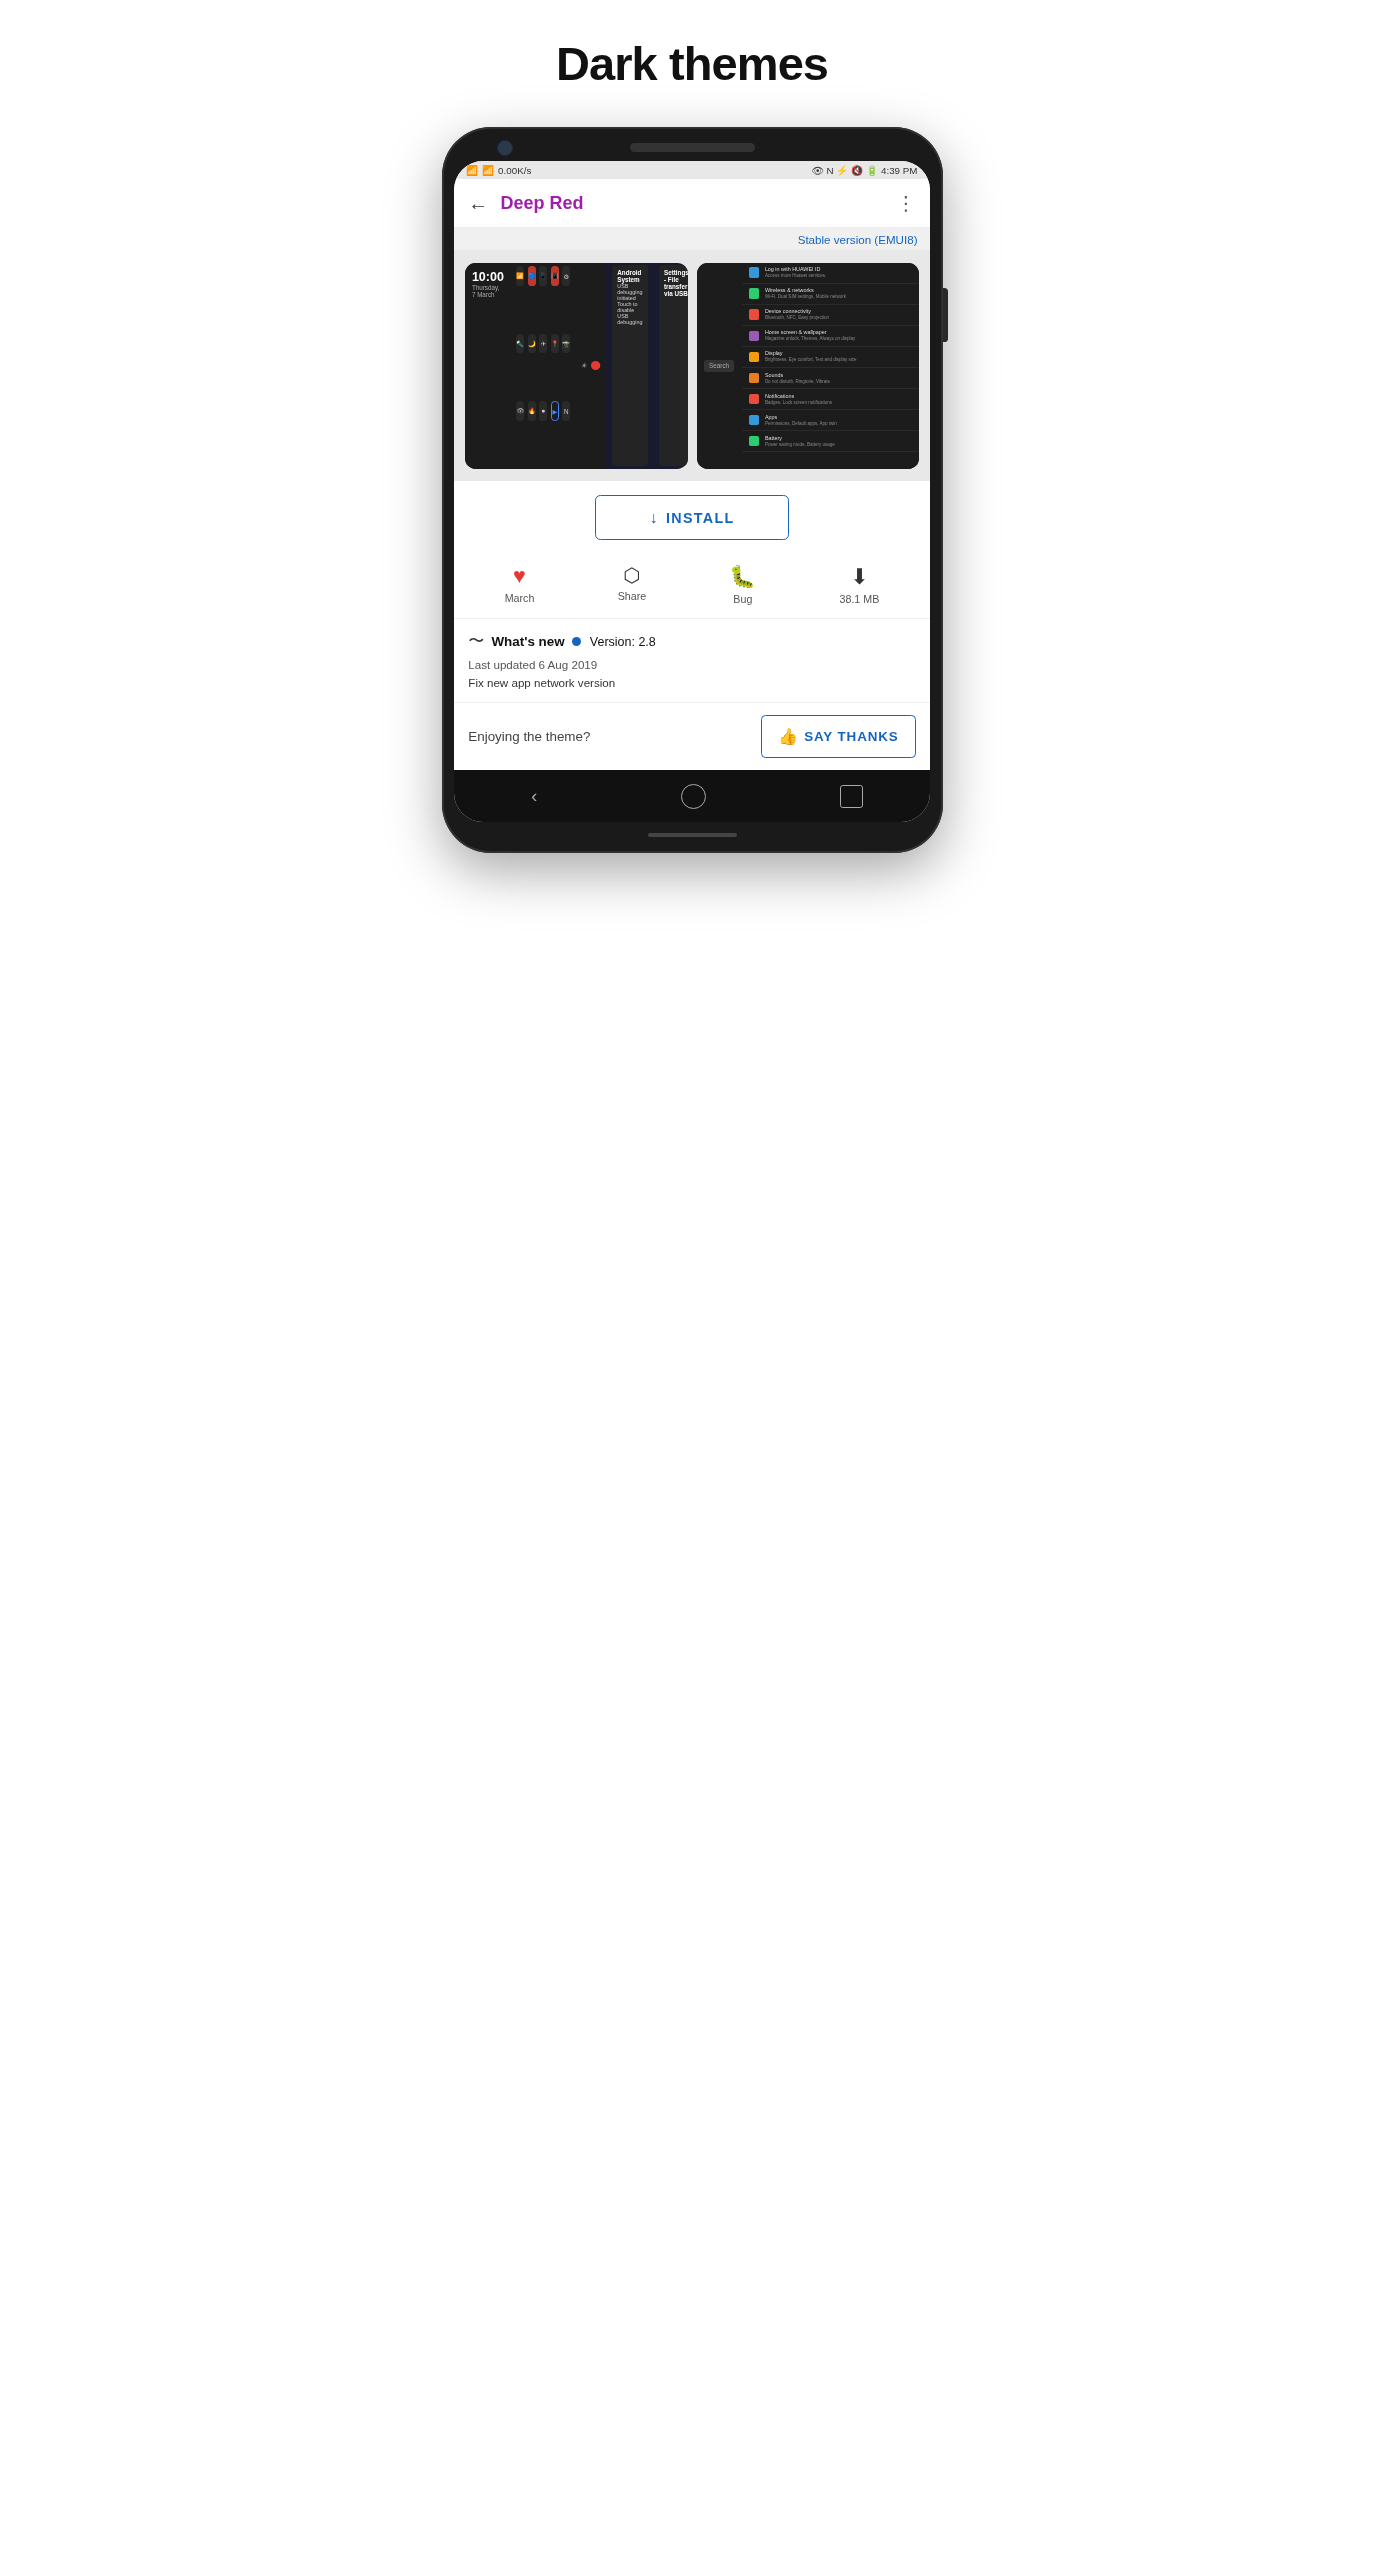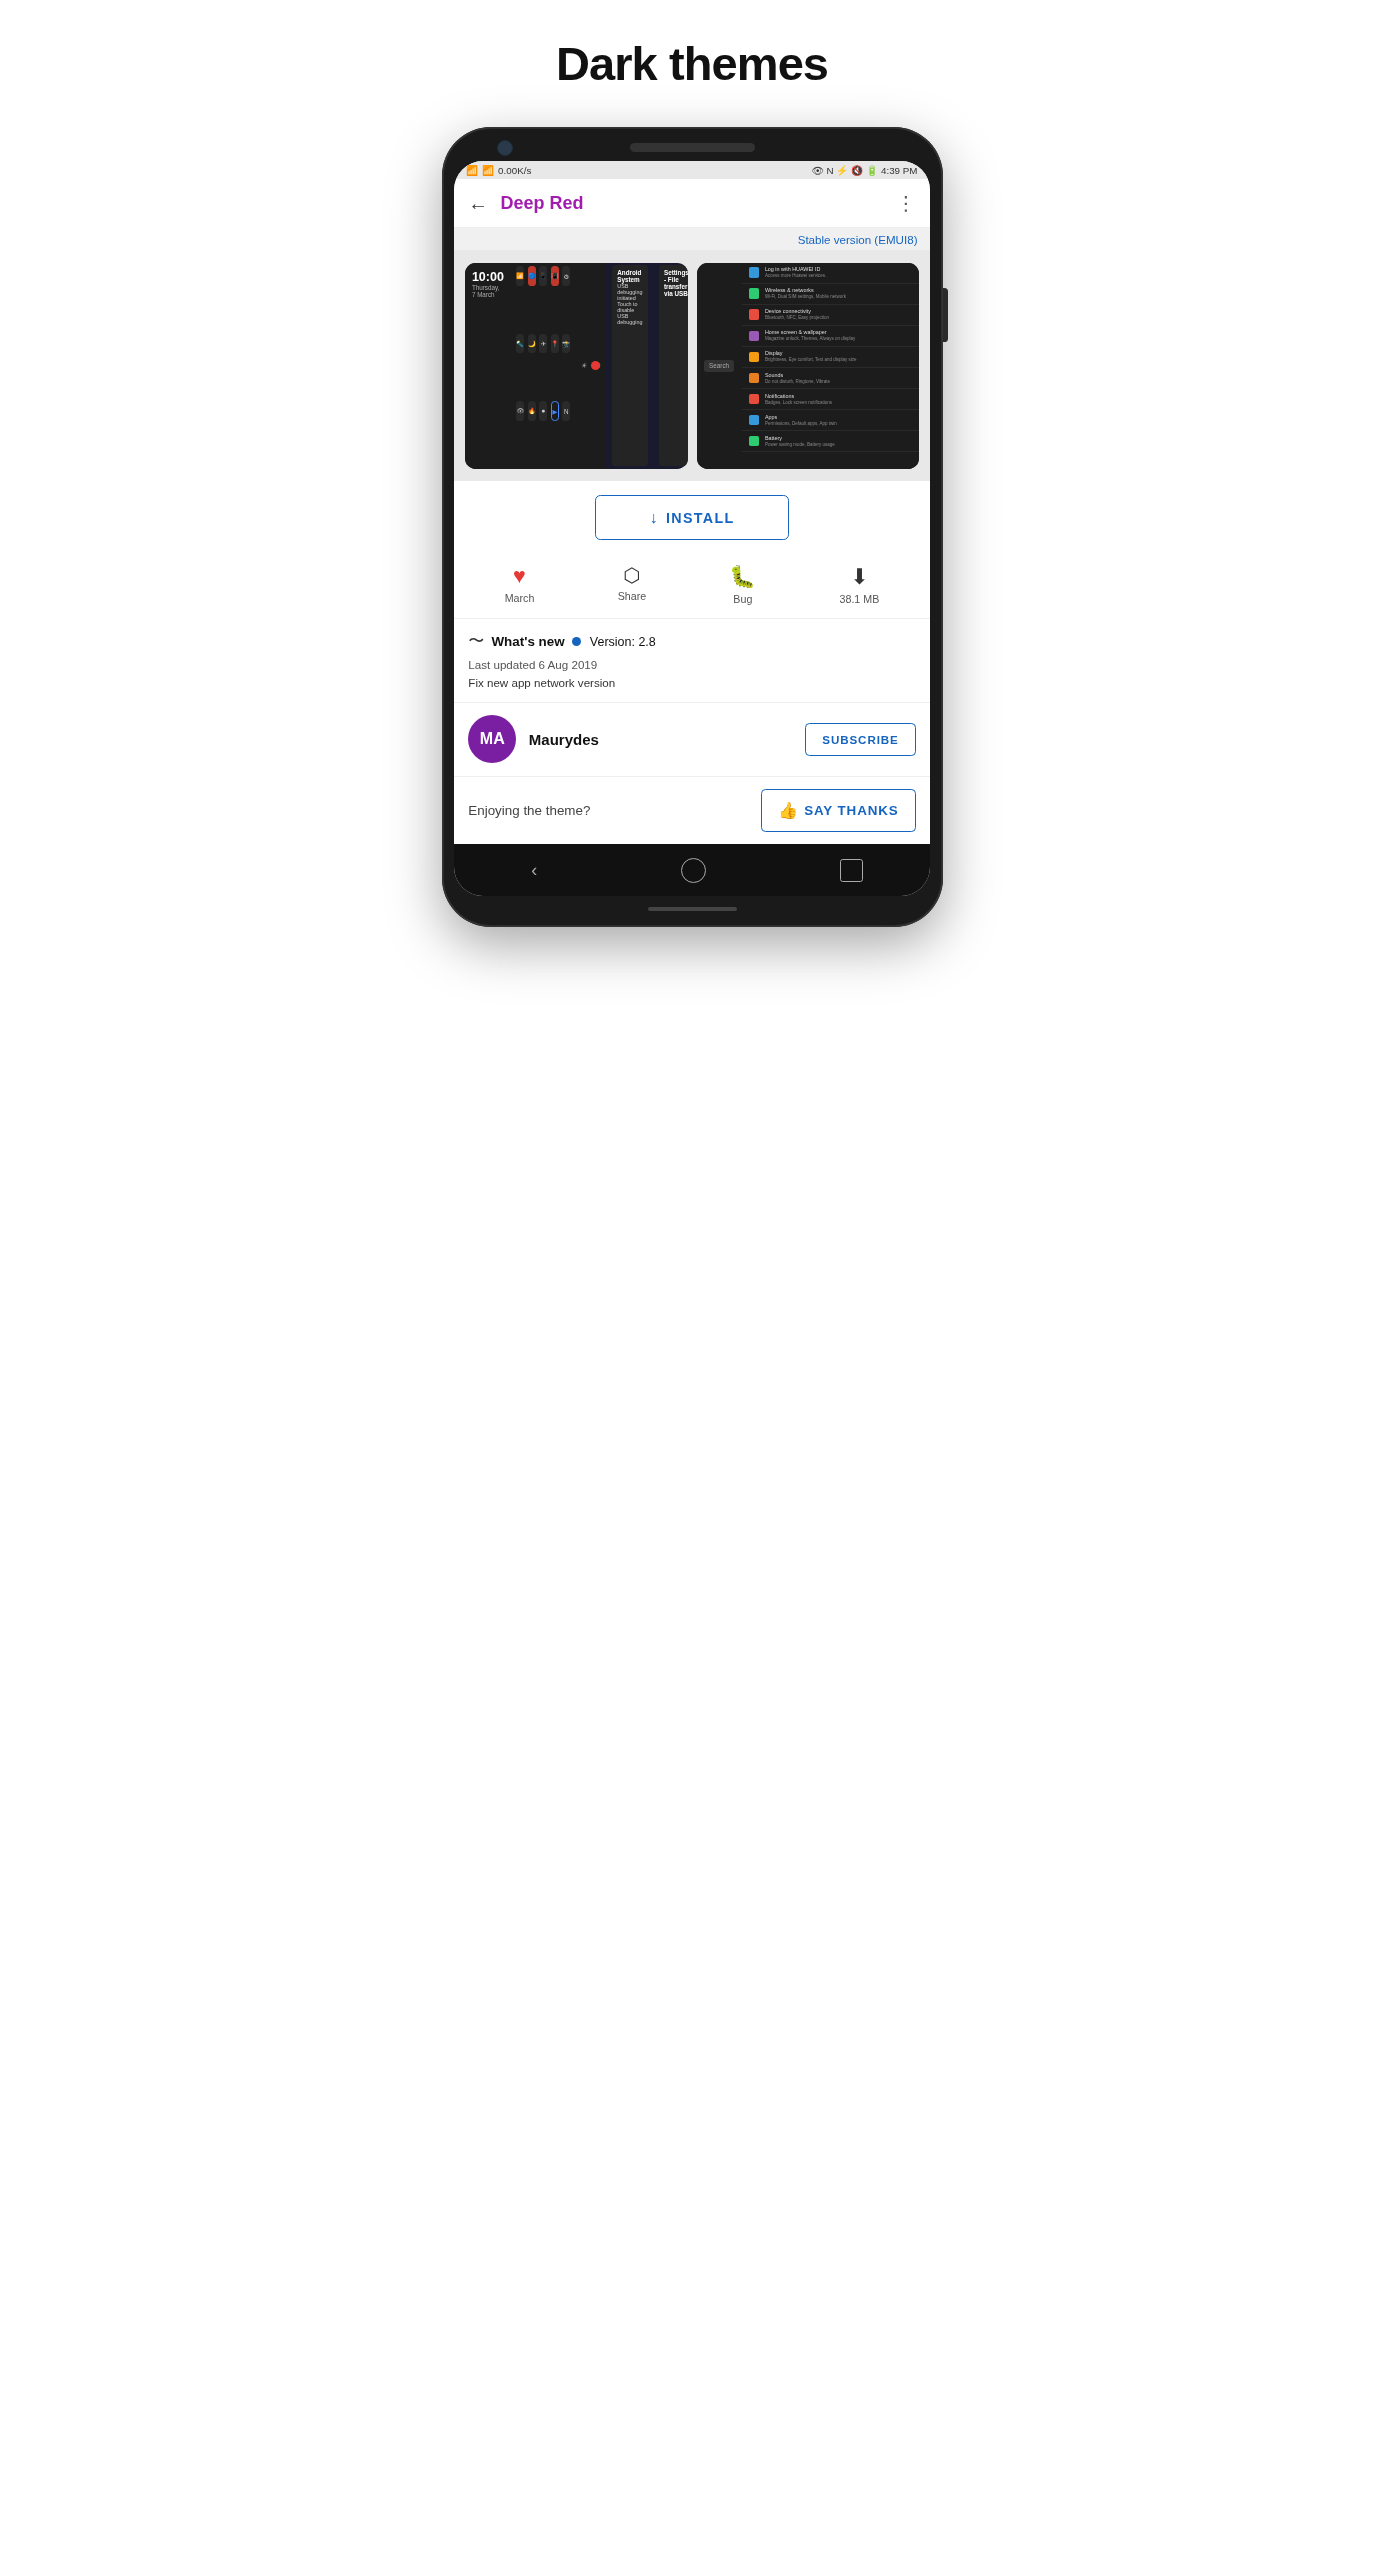--- a/index.html
+++ b/index.html
@@ -590,25 +590,20 @@
       <div class="whats-new-header">
         <span class="trend-icon">〜</span>
         <span class="whats-new-title">What's new</span>
         <span class="version-dot"></span>
         <span class="version-text">Version: 2.8</span>
       </div>
       <div class="update-date">Last updated 6 Aug 2019</div>
       <div class="update-desc">Fix new app network version</div>
     </div>
 
-    <div class="author-section">
-      <div class="author-avatar">MA</div>
-      <span class="author-name">Maurydes</span>
-      <button class="subscribe-btn">SUBSCRIBE</button>
-    </div>
 
     <div class="say-thanks-section">
       <span class="enjoying-text">Enjoying the theme?</span>
       <button class="say-thanks-btn">
         <span class="thumbs-icon">👍</span>
         <span>SAY THANKS</span>
       </button>
     </div>
 
     <div class="phone-bottom-nav">

